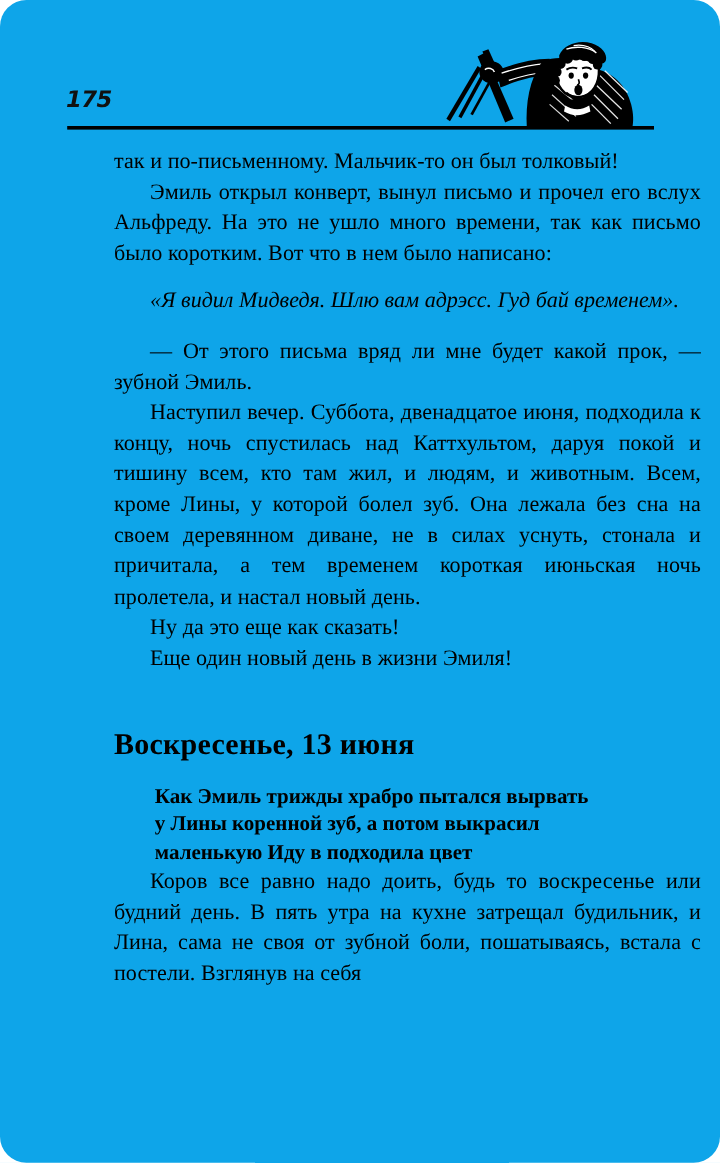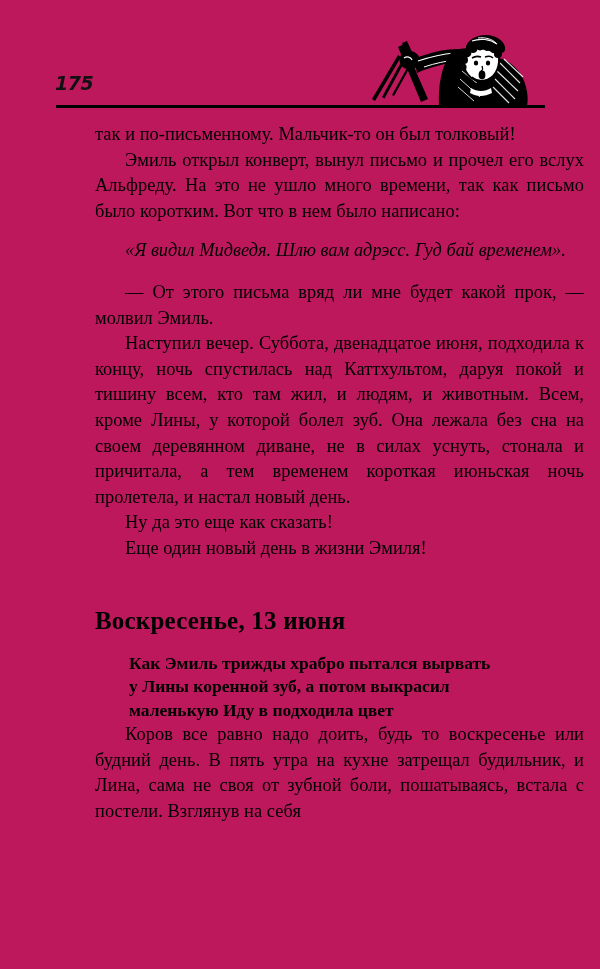--- a/index.html
+++ b/index.html
@@ -15,21 +15,22 @@
     font-family: "Liberation Serif", "DejaVu Serif", serif;
     color: #000000;
     -webkit-font-smoothing: antialiased;
   }
 
   .page {
     position: absolute;
     left: 0; top: 0;
     width: 600px;
     height: 969px;
-    background: #be185d;
+    background: #0ea5e9;
+    border-radius: 22px;
   }
 
   
   .header {
     position: absolute;
     left: 0;
     top: 0;
     width: 600px;
     height: 112px;
   }
@@ -212,21 +213,21 @@
   <div class="body-col">
 
     <p class="para noindent">так и по-письменному. Мальчик-то он был толковый!</p>
 
     <p class="para indent">Эмиль открыл конверт, вынул письмо и прочел его вслух Альфреду. На это не ушло много времени, так как письмо было коротким. Вот что в нем было написано:</p>
 
     <div class="quote-block">
       <p class="qline">«Я видил Мидведя. Шлю вам адрэсс. Гуд бай временем».</p>
     </div>
 
-    <p class="para indent">— От этого письма вряд ли мне будет какой прок, — молвил Эмиль.</p>
+    <p class="para indent">— От этого письма вряд ли мне будет какой прок, — зубной Эмиль.</p>
 
     <p class="para indent">Наступил вечер. Суббота, двенадцатое июня, подходила к концу, ночь спустилась над Каттхультом, даруя покой и тишину всем, кто там жил, и людям, и животным. Всем, кроме Лины, у которой болел зуб. Она лежала без сна на своем деревянном диване, не в силах уснуть, стонала и причитала, а тем временем короткая июньская ночь пролетела, и настал новый день.</p>
 
     <p class="para indent last-left">Ну да это еще как сказать!</p>
 
     <p class="para indent last-left">Еще один новый день в жизни Эмиля!</p>
 
     <div class="chapter">
       <h2 class="chapter-title">Воскресенье, 13 июня</h2>
       <div class="chapter-subtitle">

